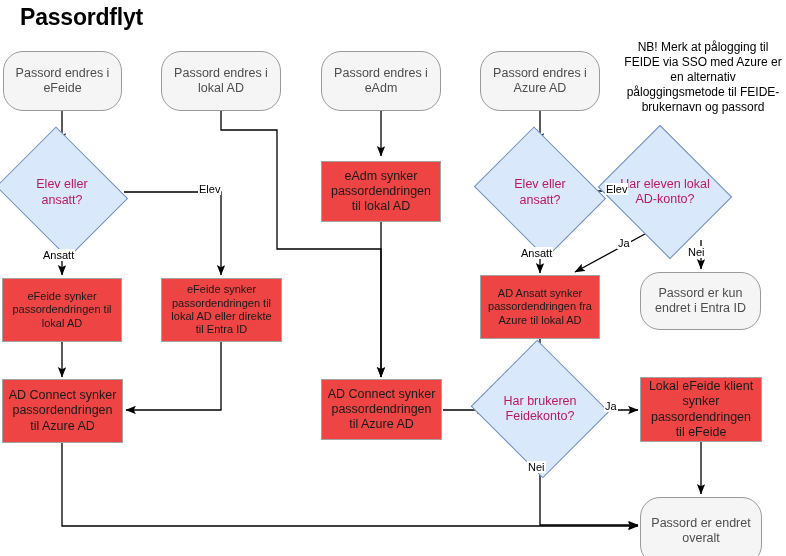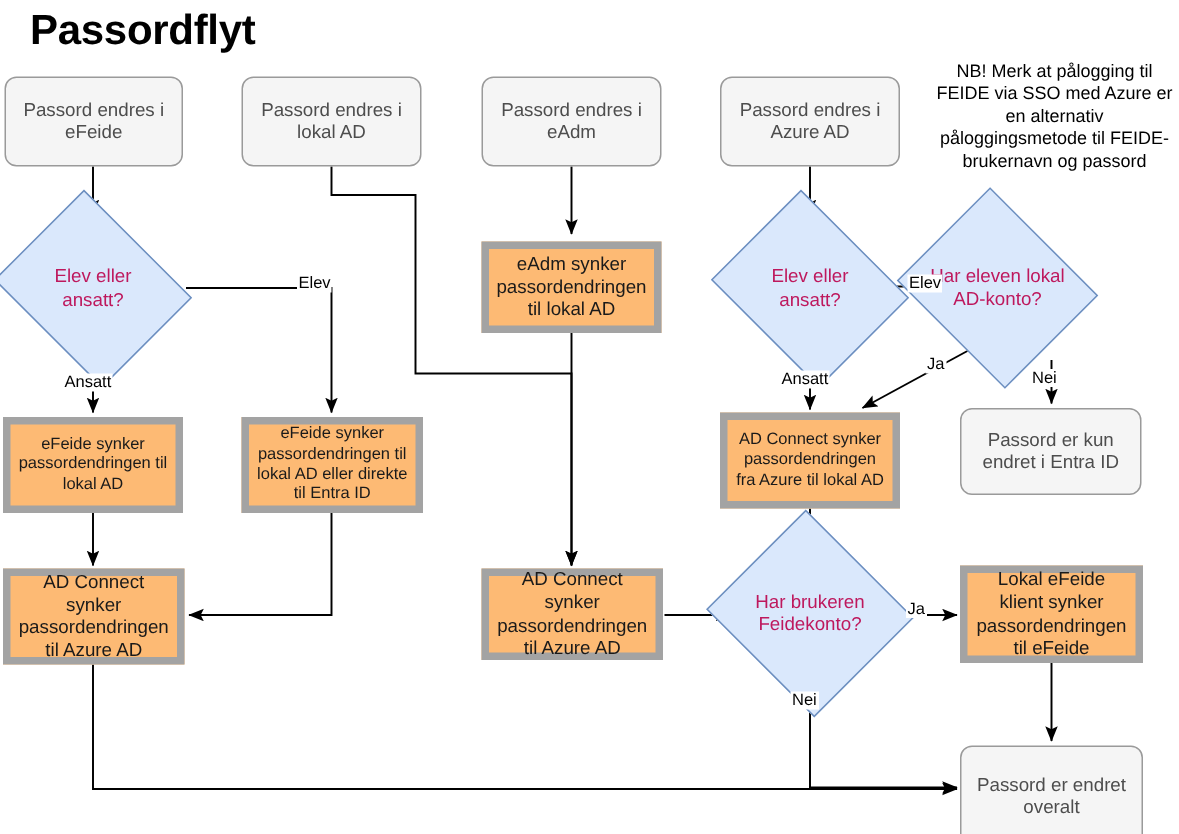--- a/index.html
+++ b/index.html
@@ -39,28 +39,28 @@
     width: 100%;
     padding: 0 4px;
     box-sizing: border-box;
     line-height: 1.22;
     white-space: pre-line;
   }
   
   .term {
     background: #f5f5f5;
     border: 1px solid #9a9a9a;
-    border-radius: 8px;
+    border-radius: 20px;
     color: #4d4d4d;
     font-size: 12.5px;
   }
   
   .proc {
-    background: #fdba74;
-    border: 5px solid #a3a3a3;
+    background: #ef4444;
+    border: 1px solid #a3a3a3;
     color: #1a1a1a;
     font-size: 11px;
   }
   .proc.big {
     font-size: 12.5px;
   }
   
   .dec {
     background: transparent;
     border: none;
@@ -87,21 +87,21 @@
     color: #000000;
     font-size: 12px;
     line-height: 1.25;
     text-align: center;
     z-index: 2;
   }
   #title {
     position: absolute;
     left: 20px;
     top: 4px;
-    font-size: 28px;
+    font-size: 23px;
     font-weight: bold;
     color: #000000;
     letter-spacing: -0.2px;
     z-index: 3;
   }
   .edge-label {
     position: absolute;
     font-size: 11px;
     color: #000000;
     background: #ffffff;
@@ -213,21 +213,21 @@
 
   <div class="node proc" style="left:161px; top:278px; width:121px; height:64px;">
     <span class="node-text">eFeide synker passordendringen til lokal AD eller direkte til Entra ID</span>
   </div>
 
   <div class="node proc" style="left:2px; top:278px; width:120px; height:64px;">
     <span class="node-text">eFeide synker passordendringen til lokal AD</span>
   </div>
 
   <div class="node proc" style="left:480px; top:275px; width:120px; height:64px;">
-    <span class="node-text">AD Connect synker passordendringen fra Azure til lokal AD</span>
+    <span class="node-text">AD Ansatt synker passordendringen fra Azure til lokal AD</span>
   </div>
 
   <div class="node term" style="left:640px; top:272px; width:121px; height:58px;">
     <span class="node-text">Passord er kun endret i Entra ID</span>
   </div>
 
   <div class="node proc big" style="left:2px; top:379px; width:121px; height:64px;">
     <span class="node-text">AD Connect synker passordendringen til Azure AD</span>
   </div>
 

